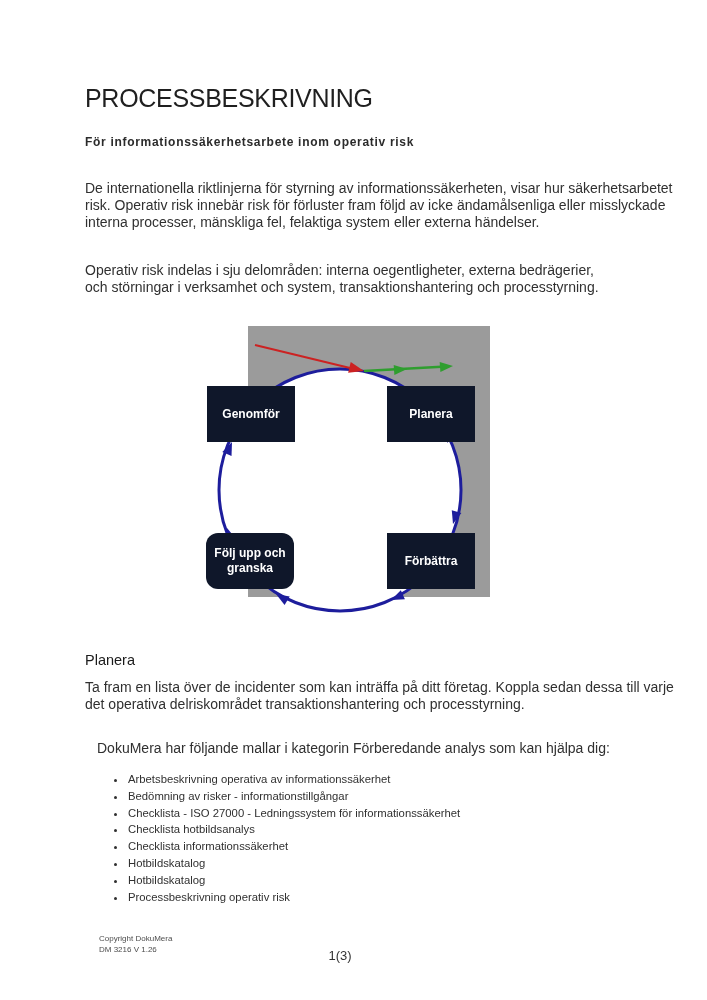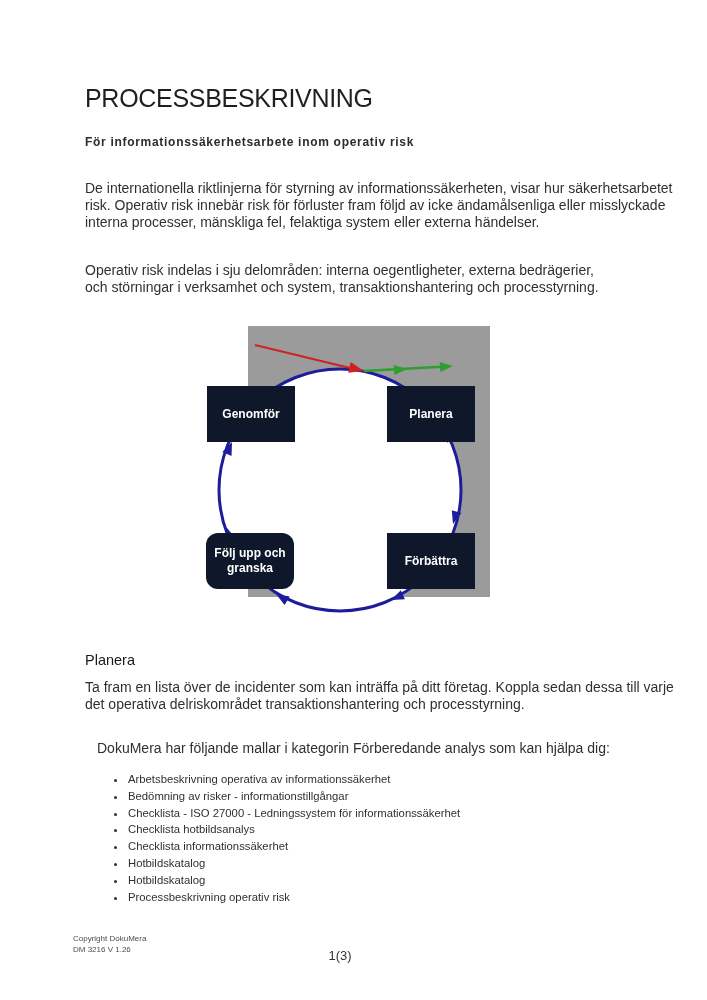--- a/index.html
+++ b/index.html
@@ -34,21 +34,21 @@
   .node-forbattra{left:387px;top:213px;}
   .h2{left:85px;top:652px;font-size:14.5px;font-weight:400;color:#1b1b1b;white-space:nowrap;}
   .p3{left:85px;top:679px;}
   .leadin{left:97px;top:740px;}
   .bullets{
     left:85px;top:771px;width:560px;margin:0;padding:0 0 0 42px;
     font-size:11.3px;line-height:16.8px;color:#303030;
   }
   .bullets li{padding-left:1px;}
   .pagenum{left:85px;top:948px;width:510px;text-align:center;font-size:13px;color:#333333;}
-  .copyright{left:73px;top:934px;font-size:8px;line-height:10.5px;color:#4d4d4d;}
+  .copyright{left:99px;top:934px;font-size:8px;line-height:10.5px;color:#4d4d4d;}
 </style>
 </head>
 <body>
 
 <div class="abs title">PROCESSBESKRIVNING</div>
 <div class="abs subtitle">För informationssäkerhetsarbete inom operativ risk</div>
 
 <div class="abs bodytext p1">
   <div class="line">De internationella riktlinjerna för styrning av informationssäkerheten, visar hur säkerhetsarbetet</div>
   <div class="line">risk. Operativ risk innebär risk för förluster fram följd av icke ändamålsenliga eller misslyckade</div>

